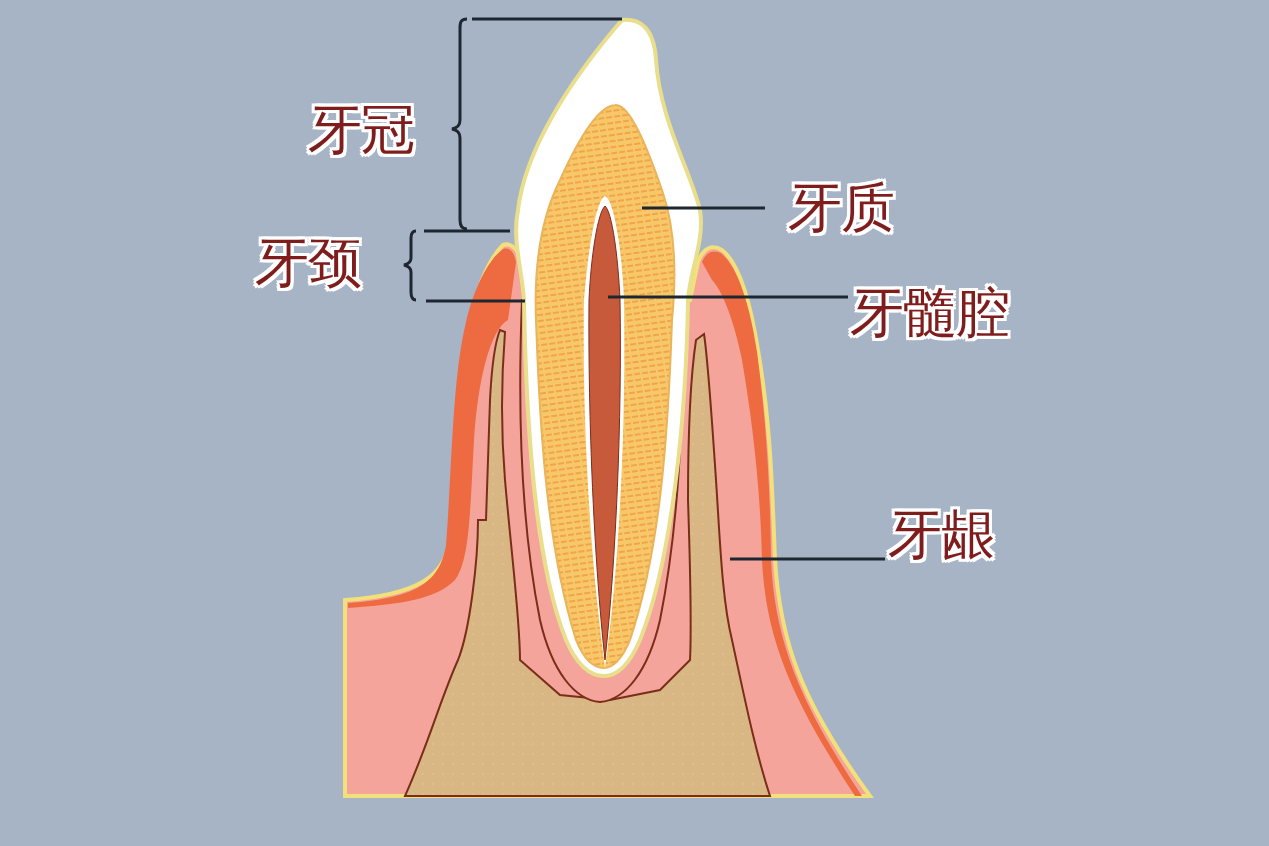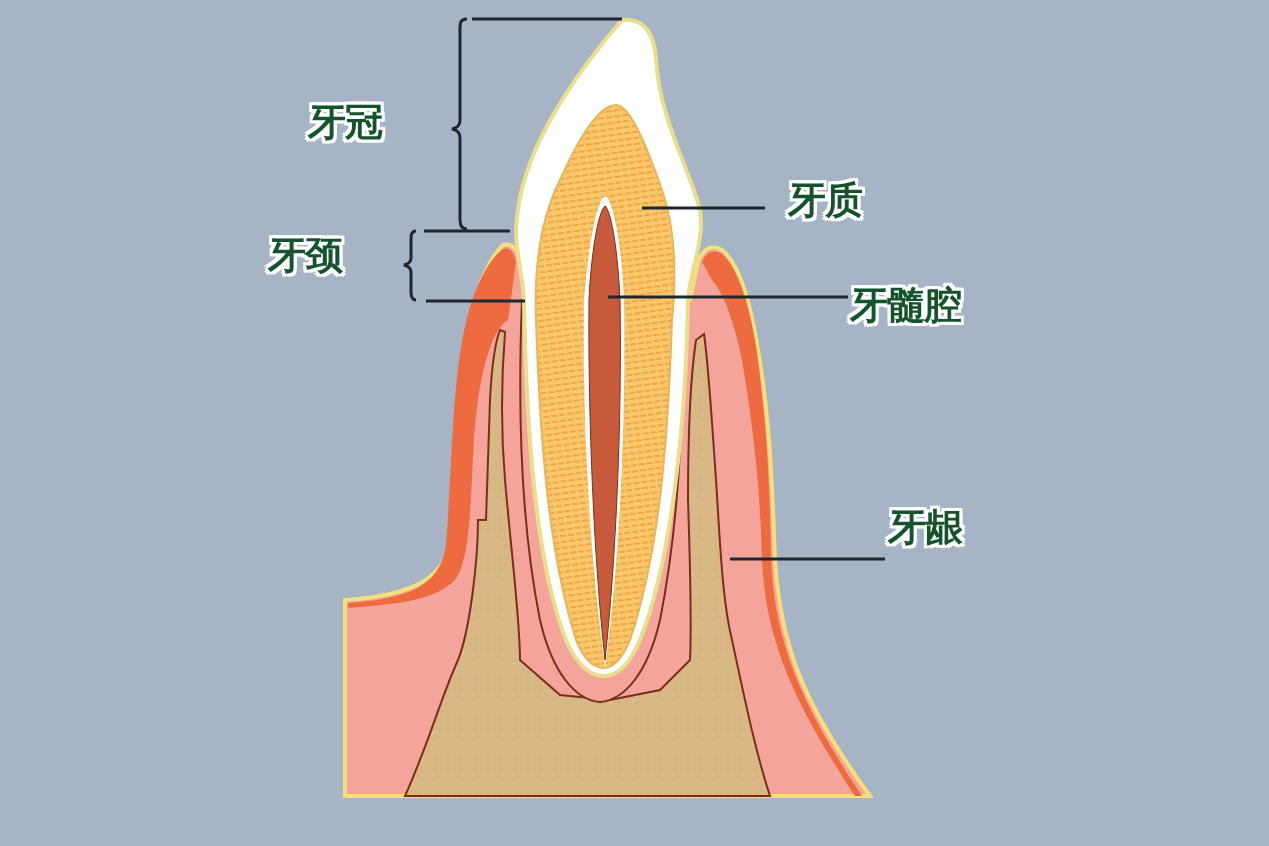--- a/index.html
+++ b/index.html
@@ -6,30 +6,29 @@
   body {
     width: 1269px; height: 846px; overflow: hidden;
     background: #A7B4C6;
     font-family: "DejaVu Sans", sans-serif;
     position: relative;
   }
   #diagram { position: absolute; left: 0; top: 0; width: 1269px; height: 846px; }
   .label {
     position: absolute;
     font-family: "DejaVu Sans", sans-serif;
-    font-size: 38px;
+    font-size: 54px;
     line-height: 1;
-    color: #14532d;
+    color: #7f1d1d;
     letter-spacing: -1px;
     white-space: nowrap;
     text-shadow:
       -3px -3px 0 #fff, 3px -3px 0 #fff, -3px 3px 0 #fff, 3px 3px 0 #fff,
       0 -3px 0 #fff, 0 3px 0 #fff, -3px 0 0 #fff, 3px 0 0 #fff,
       -2px -2px 0 #fff, 2px 2px 0 #fff, -2px 2px 0 #fff, 2px -2px 0 #fff;
-    font-weight: bold;
   }
 </style>
 </head>
 <body>
 
 <svg id="diagram" viewBox="0 0 1269 846" xmlns="http://www.w3.org/2000/svg">
   <defs>
     <pattern id="streaks" width="8" height="6" patternUnits="userSpaceOnUse" patternTransform="rotate(-8)">
       <rect width="8" height="6" fill="#F7C86A"></rect>
       <line x1="0" y1="3" x2="6" y2="3" stroke="#EE8A2E" stroke-width="1.6" opacity="0.75"></line>
@@ -95,16 +94,16 @@
   </g>
 
   <g stroke="#1E2630" stroke-width="3">
     <line x1="642" y1="208" x2="765" y2="208"></line>
     <line x1="608" y1="297" x2="848" y2="297"></line>
     <line x1="730" y1="559" x2="885" y2="559"></line>
   </g>
 </svg>
 
 <div class="label" style="left:308px; top:103px;">牙冠</div>
-<div class="label" style="left:268px; top:236px;text-align:right;">牙颈</div>
+<div class="label" style="left:255px; top:236px;text-align:right;">牙颈</div>
 <div class="label" style="left:788px; top:181px;">牙质</div>
 <div class="label" style="left:850px; top:286px;">牙髓腔</div>
 <div class="label" style="left:888px; top:508px;">牙龈</div>
 
 </body></html>

